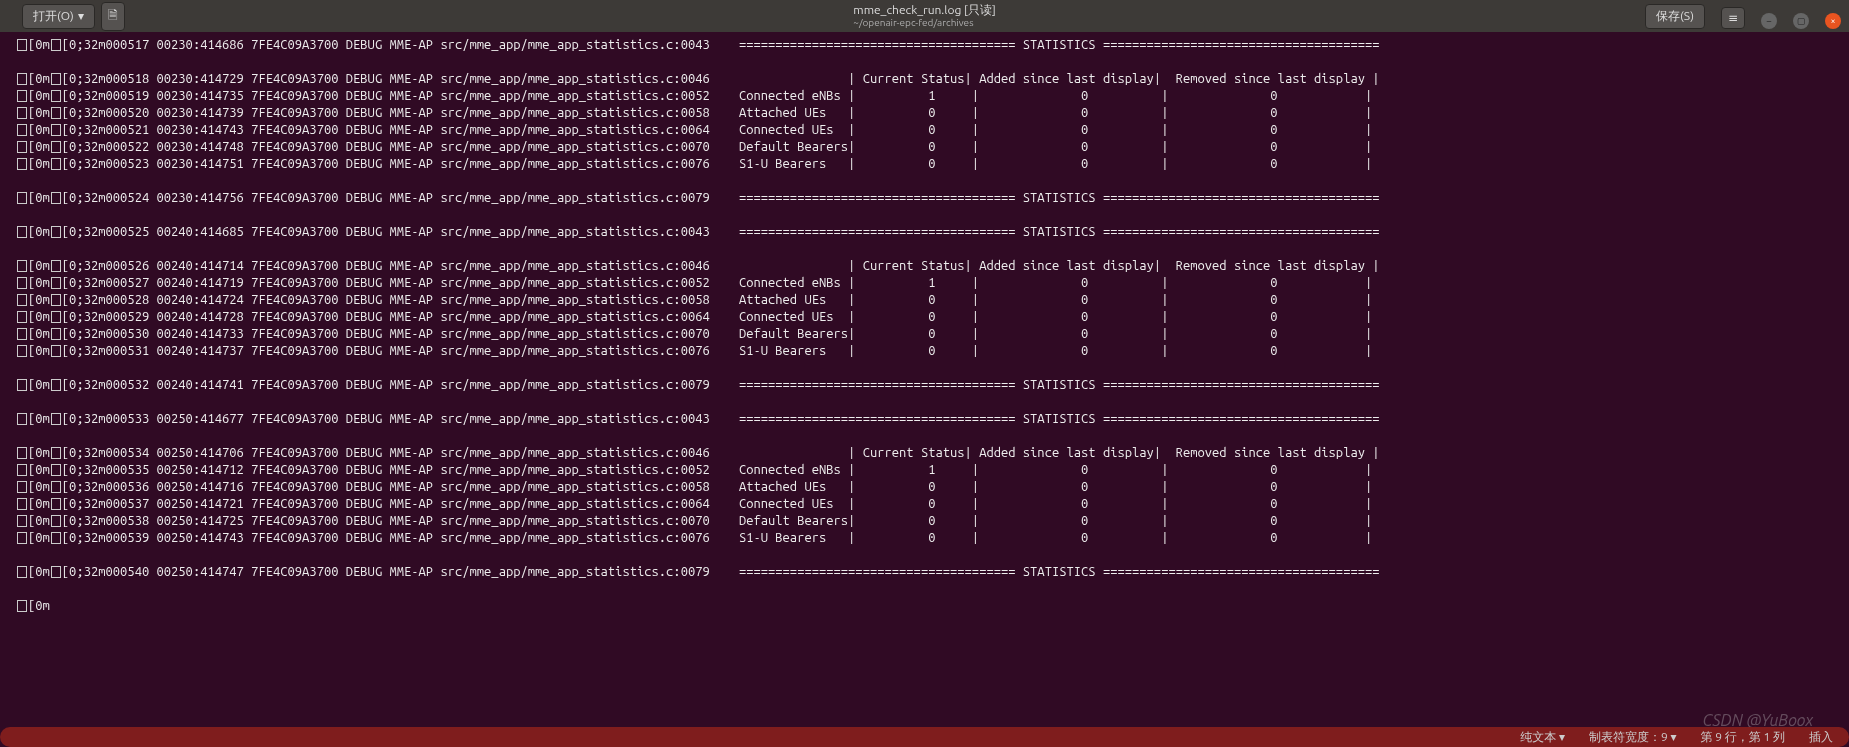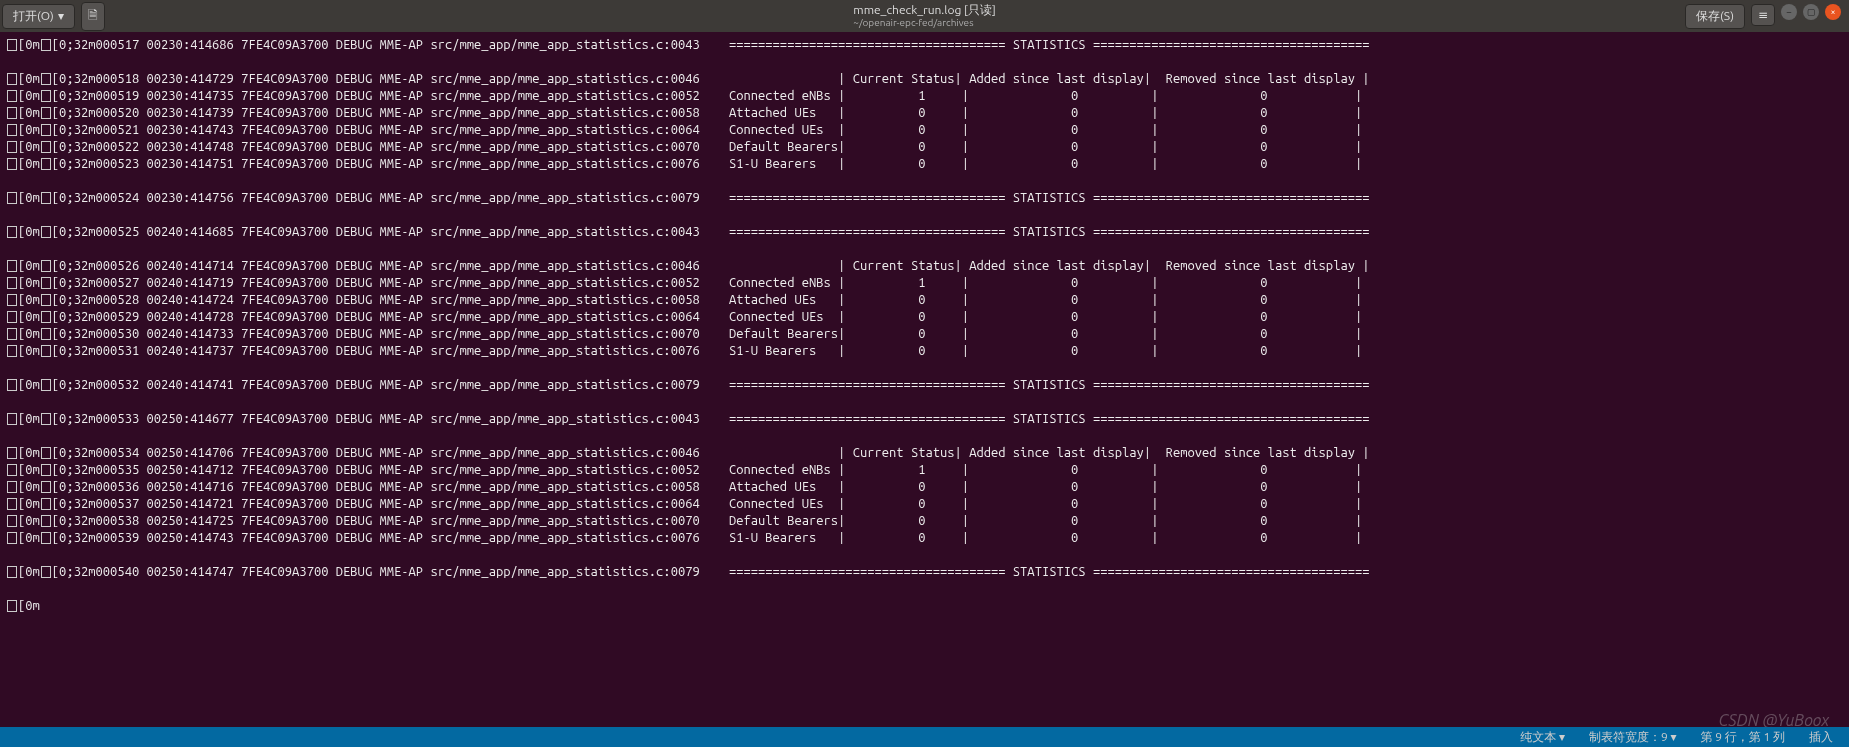--- a/index.html
+++ b/index.html
@@ -12,21 +12,21 @@
     overflow: hidden;
     font-size: 13px;
   }
   .titlebar {
     height: 32px;
     background: #3d3a37;
     display: flex;
     align-items: center;
     position: relative;
   }
-  .tb-left { display: flex; align-items: center; padding-left: 2px; gap: 6px; }
+  .tb-left { display: flex; align-items: center; padding-left: 22px; gap: 6px; }
   .tb-btn {
     background: #555250;
     border: 1px solid #2a2826;
     border-radius: 4px;
     color: #ddd;
     padding: 3px 10px;
     font-size: 12px;
     display: flex;
     align-items: center;
     gap: 4px;
@@ -39,59 +39,60 @@
     transform: translateX(-50%);
     text-align: left;
     color: #ddd;
     font-size: 12px;
     line-height: 1.2;
   }
   .tb-center .sub { font-size: 10px; color: #aaa; }
   .tb-right {
     margin-left: auto;
     display: flex;
-    align-items: flex-start;
-    gap: 6px;
+    align-items: flex-end;
+    gap: 16px;
     padding-right: 8px;
   }
   .win-ctrl {
     width: 16px; height: 16px; border-radius: 50%;
     background: #666; display: flex; align-items: center; justify-content: center;
     font-size: 9px; color: #222;
   }
   .win-ctrl.close { background: #e95420; color: #fff; }
   .content {
     background: #300a24;
-    padding: 4px 6px;
+    padding: 4px 16px;
     font-family: "Ubuntu Mono", "DejaVu Sans Mono", monospace;
     font-size: 13px;
     line-height: 17px;
     color: #eee;
     white-space: pre;
     height: calc(100% - 52px);
     overflow: hidden;
   }
   .box { display:inline-block; width:10px; height:12px; border:1px solid #ccc; vertical-align:-2px; margin:0 1px;}
   .statusbar {
     position: absolute;
     bottom: 0; left: 0; right: 0;
     height: 20px;
-    background: #0369a1;
+    background: #7f1d1d;
     display: flex;
     align-items: center;
     justify-content: flex-end;
     padding: 0 16px;
     gap: 24px;
     color: #ccc;
     font-size: 12px;
+    border-radius: 10px;
   }
   .watermark {
     position: absolute;
     bottom: 18px;
-    right: 20px;
+    right: 36px;
     color: rgba(200,200,200,0.35);
     font-size: 16px;
     font-style: italic;
     pointer-events: none;
   }
 </style>
 </head>
 <body>
 
 <div class="titlebar">

